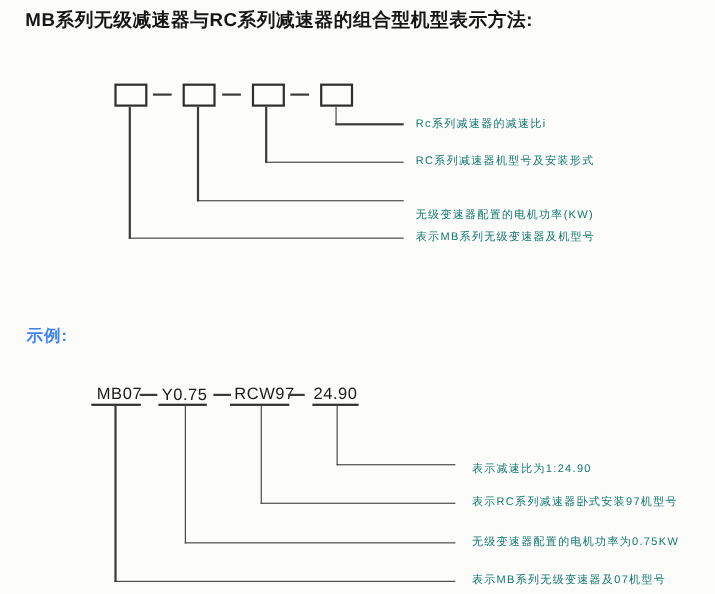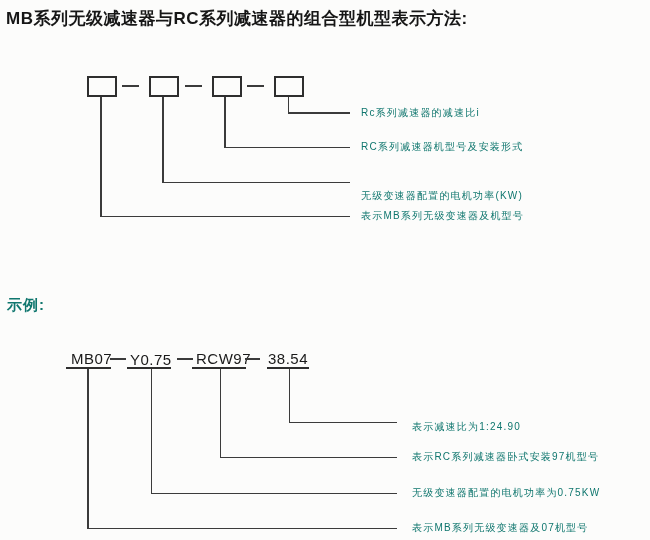--- a/index.html
+++ b/index.html
@@ -5,27 +5,27 @@
   html,body{margin:0;padding:0;background:#e8e8e8;}
   .canvas{
     position:relative;
     width:650px;height:540px;
     margin:0 auto;
     background:#fcfcfb;
     font-family:"Liberation Sans","DejaVu Sans",sans-serif;
     color:#1c1c1c;
     overflow:hidden;
   }
-  .abs{position:absolute;}
+  .abs{position:absolute;margin-left:17px;}
   .doc-title{
     font-size:17px;font-weight:bold;letter-spacing:0.5px;
     white-space:nowrap;color:#161616;
   }
   .section-heading{
-    font-size:15px;font-weight:bold;letter-spacing:1px;color:#0f766e;
+    font-size:15px;font-weight:bold;letter-spacing:1px;color:#3b82f6;
   }
   .model-box{
     box-sizing:border-box;
     width:30px;height:21px;
     border:2px solid #2e2e2e;
     background:transparent;
   }
   .hline{background:#3b3b3b;height:1.5px;}
   .vline{background:#3b3b3b;width:1.5px;}
   .dash{background:#3b3b3b;height:2px;}
@@ -75,21 +75,21 @@
     <div class="abs diagram-label" style="left:361px;top:208px;">表示MB系列无级变速器及机型号</div>
   </div>
 
   <div class="abs section-heading" style="left:7px;top:296px;">示例:</div>
 
   <div>
 
     <div class="abs code-text" style="left:71px;top:351px;">MB07</div>
     <div class="abs code-text" style="left:130px;top:352px;">Y0.75</div>
     <div class="abs code-text" style="left:196px;top:351px;">RCW97</div>
-    <div class="abs code-text" style="left:268px;top:351px;">38.54</div>
+    <div class="abs code-text" style="left:268px;top:351px;">24.90</div>
 
     <div class="abs dash" style="left:110px;top:358px;width:16px;"></div>
     <div class="abs dash" style="left:177px;top:358px;width:16px;"></div>
     <div class="abs dash" style="left:245px;top:358px;width:15px;"></div>
 
     <div class="abs underline" style="left:66px;top:367px;width:45px;"></div>
     <div class="abs underline" style="left:127px;top:367px;width:44px;"></div>
     <div class="abs underline" style="left:192px;top:367px;width:54px;"></div>
     <div class="abs underline" style="left:267px;top:367px;width:42px;"></div>
 

